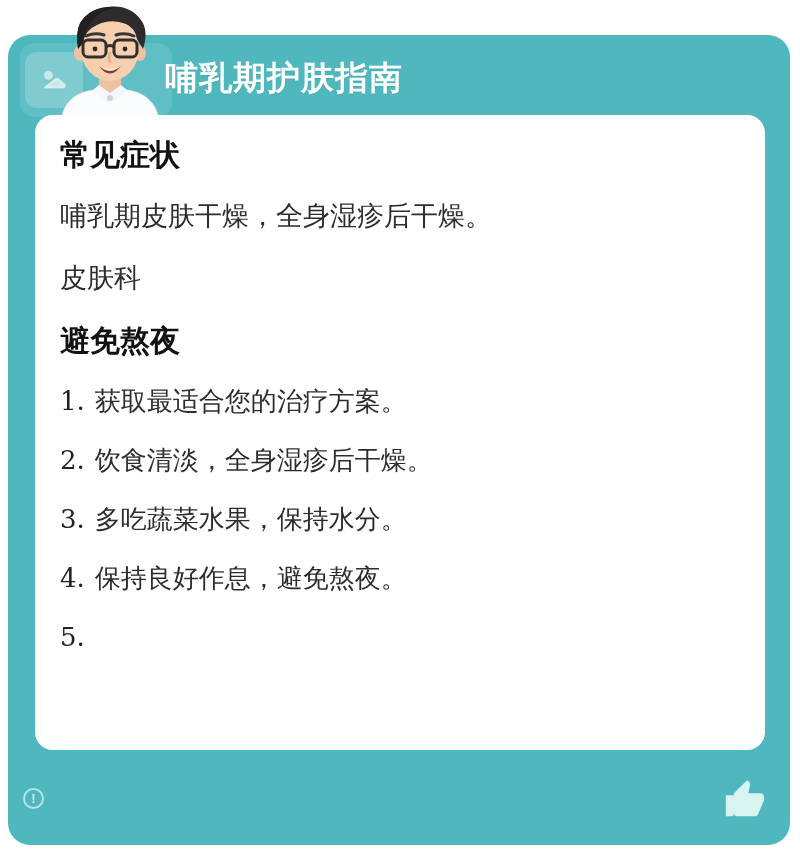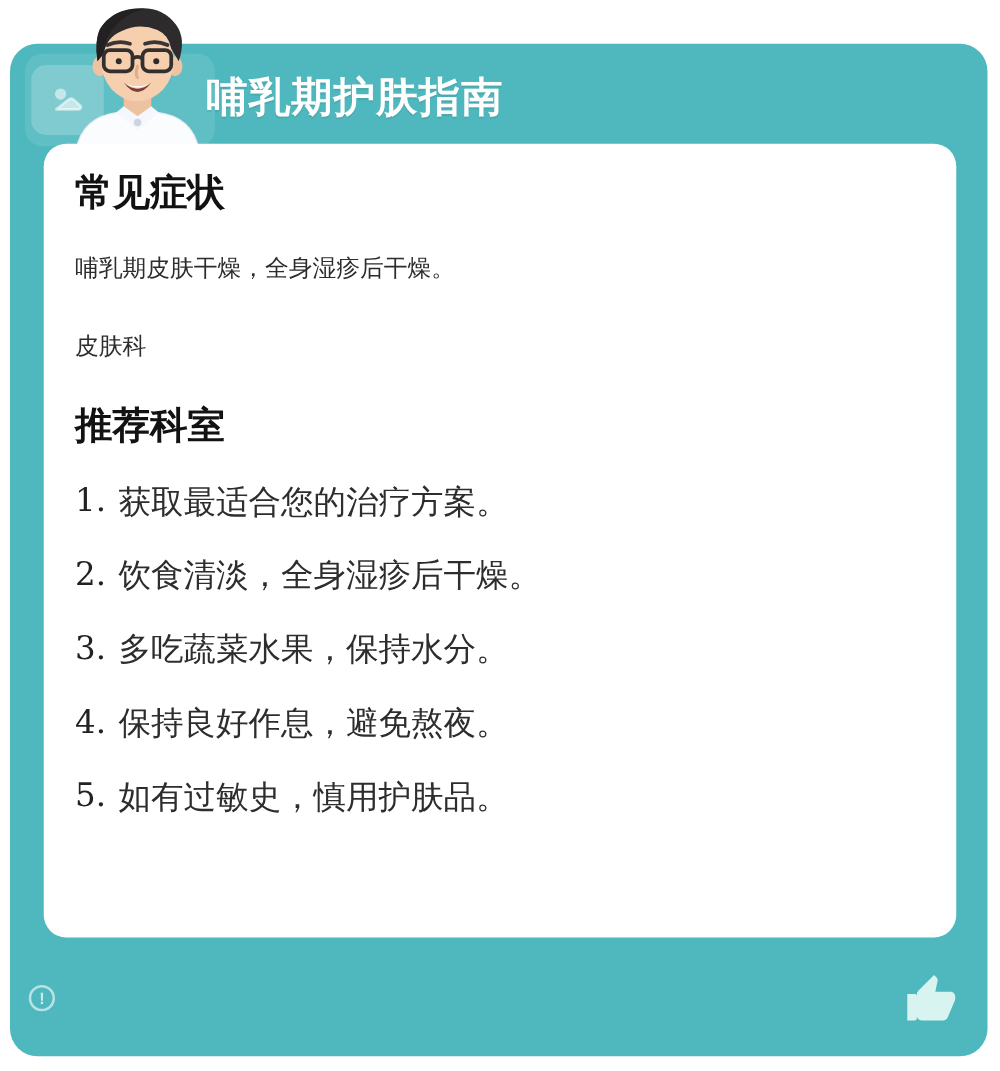--- a/index.html
+++ b/index.html
@@ -53,21 +53,21 @@
     background: #ffffff;
     border-radius: 18px;
     padding: 22px 14px 0 25px;
     overflow: hidden;
   }
   .white-card h2 {
     font-size: 30px; line-height: 36px; font-weight: bold;
     color: #121212; margin: 0 0 26px;
   }
   .white-card p.body-line {
-    font-size: 19px; line-height: 34px;
+    font-size: 27px; line-height: 34px;
     color: #2d2d2d; margin: 0 0 28px;
   }
   ol.tips { list-style: none; }
   ol.tips li {
     font-size: 26px; line-height: 32px;
     color: #2d2d2d; margin-bottom: 27px;
     display: flex;
   }
   .tip-num {
     font-family: "DejaVu Serif", serif;
@@ -143,41 +143,40 @@
 
       <div class="page-title">哺乳期护肤指南</div>
     </div>
 
     <div class="white-card">
       <h2>常见症状</h2>
       <p class="body-line">哺乳期皮肤干燥，全身湿疹后干燥。</p>
 
       <p class="body-line">皮肤科</p>
 
-      <h2>推荐科室</h2>
+      <h2>避免熬夜</h2>
       <ol class="tips">
         <li>
           <span class="tip-num">1.</span>
           <span>获取最适合您的治疗方案。</span>
         </li>
         <li>
           <span class="tip-num">2.</span>
           <span>饮食清淡，全身湿疹后干燥。</span>
         </li>
         <li>
           <span class="tip-num">3.</span>
           <span>多吃蔬菜水果，保持水分。</span>
         </li>
         <li>
           <span class="tip-num">4.</span>
           <span>保持良好作息，避免熬夜。</span>
         </li>
         <li>
           <span class="tip-num">5.</span>
-          <span>如有过敏史，慎用护肤品。</span>
         </li>
       </ol>
     </div>
 
     <div class="footer">
       <div class="info-icon">!</div>
     </div>
 
     <button class="thumb-btn">
       <svg viewBox="0 0 24 24">

